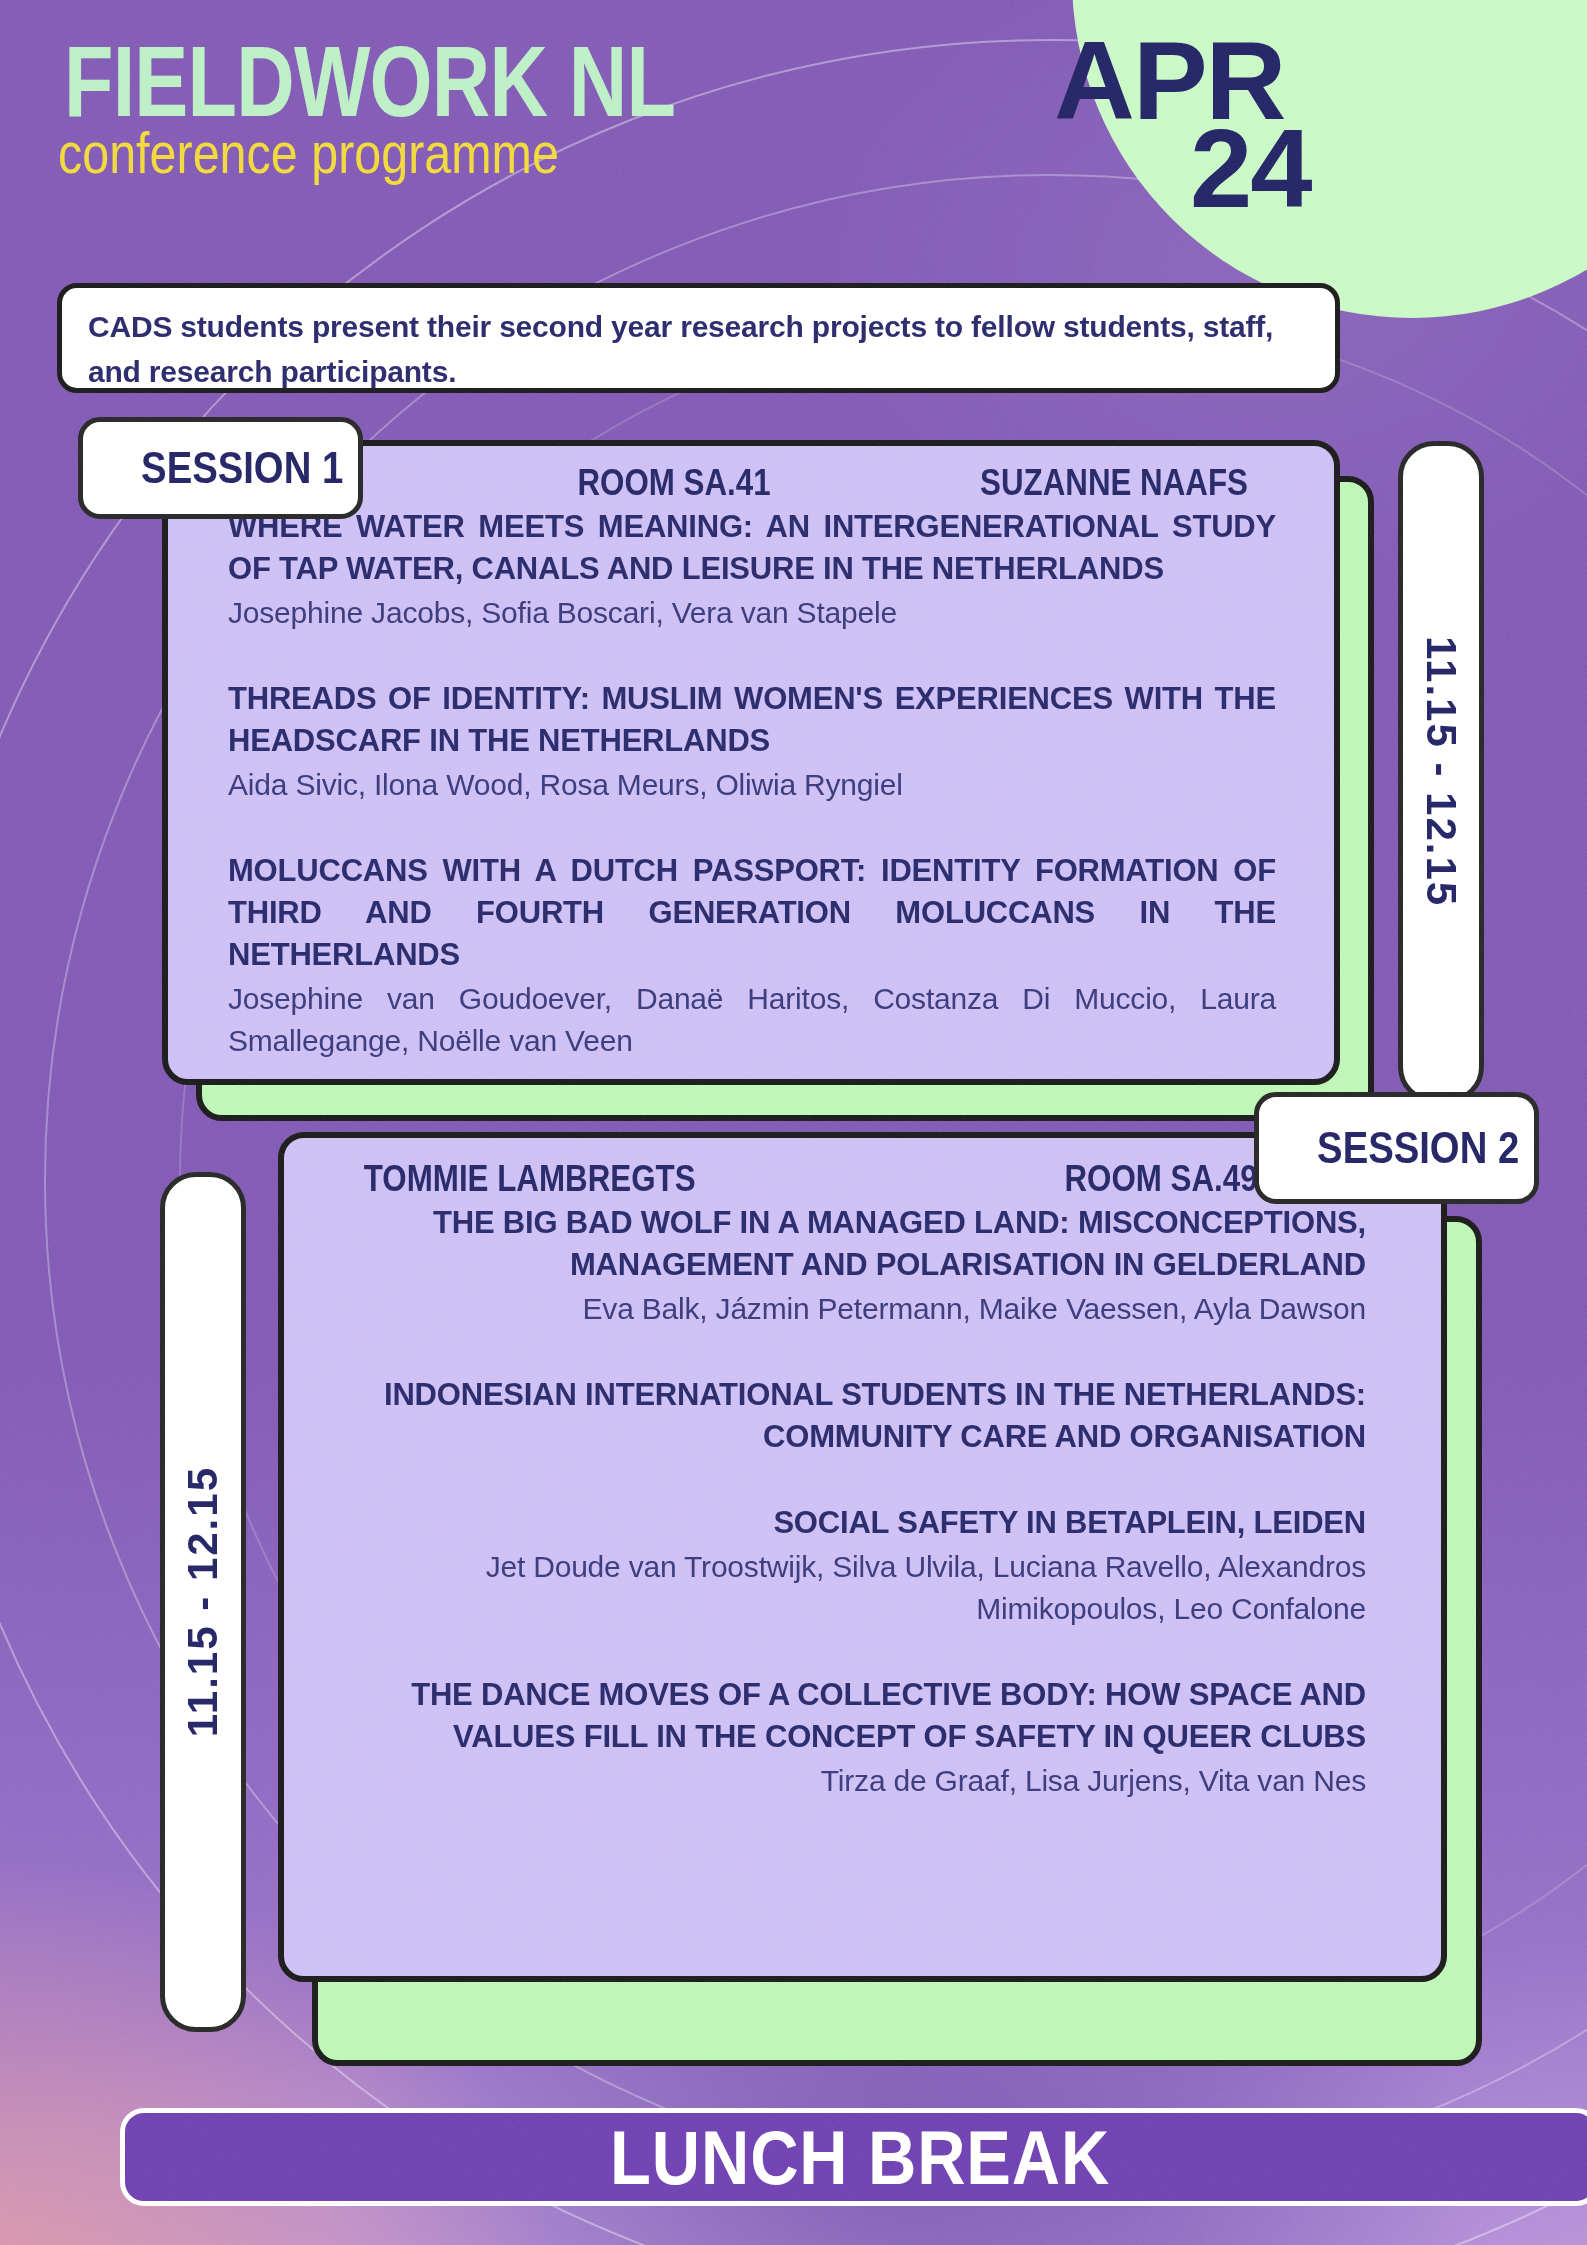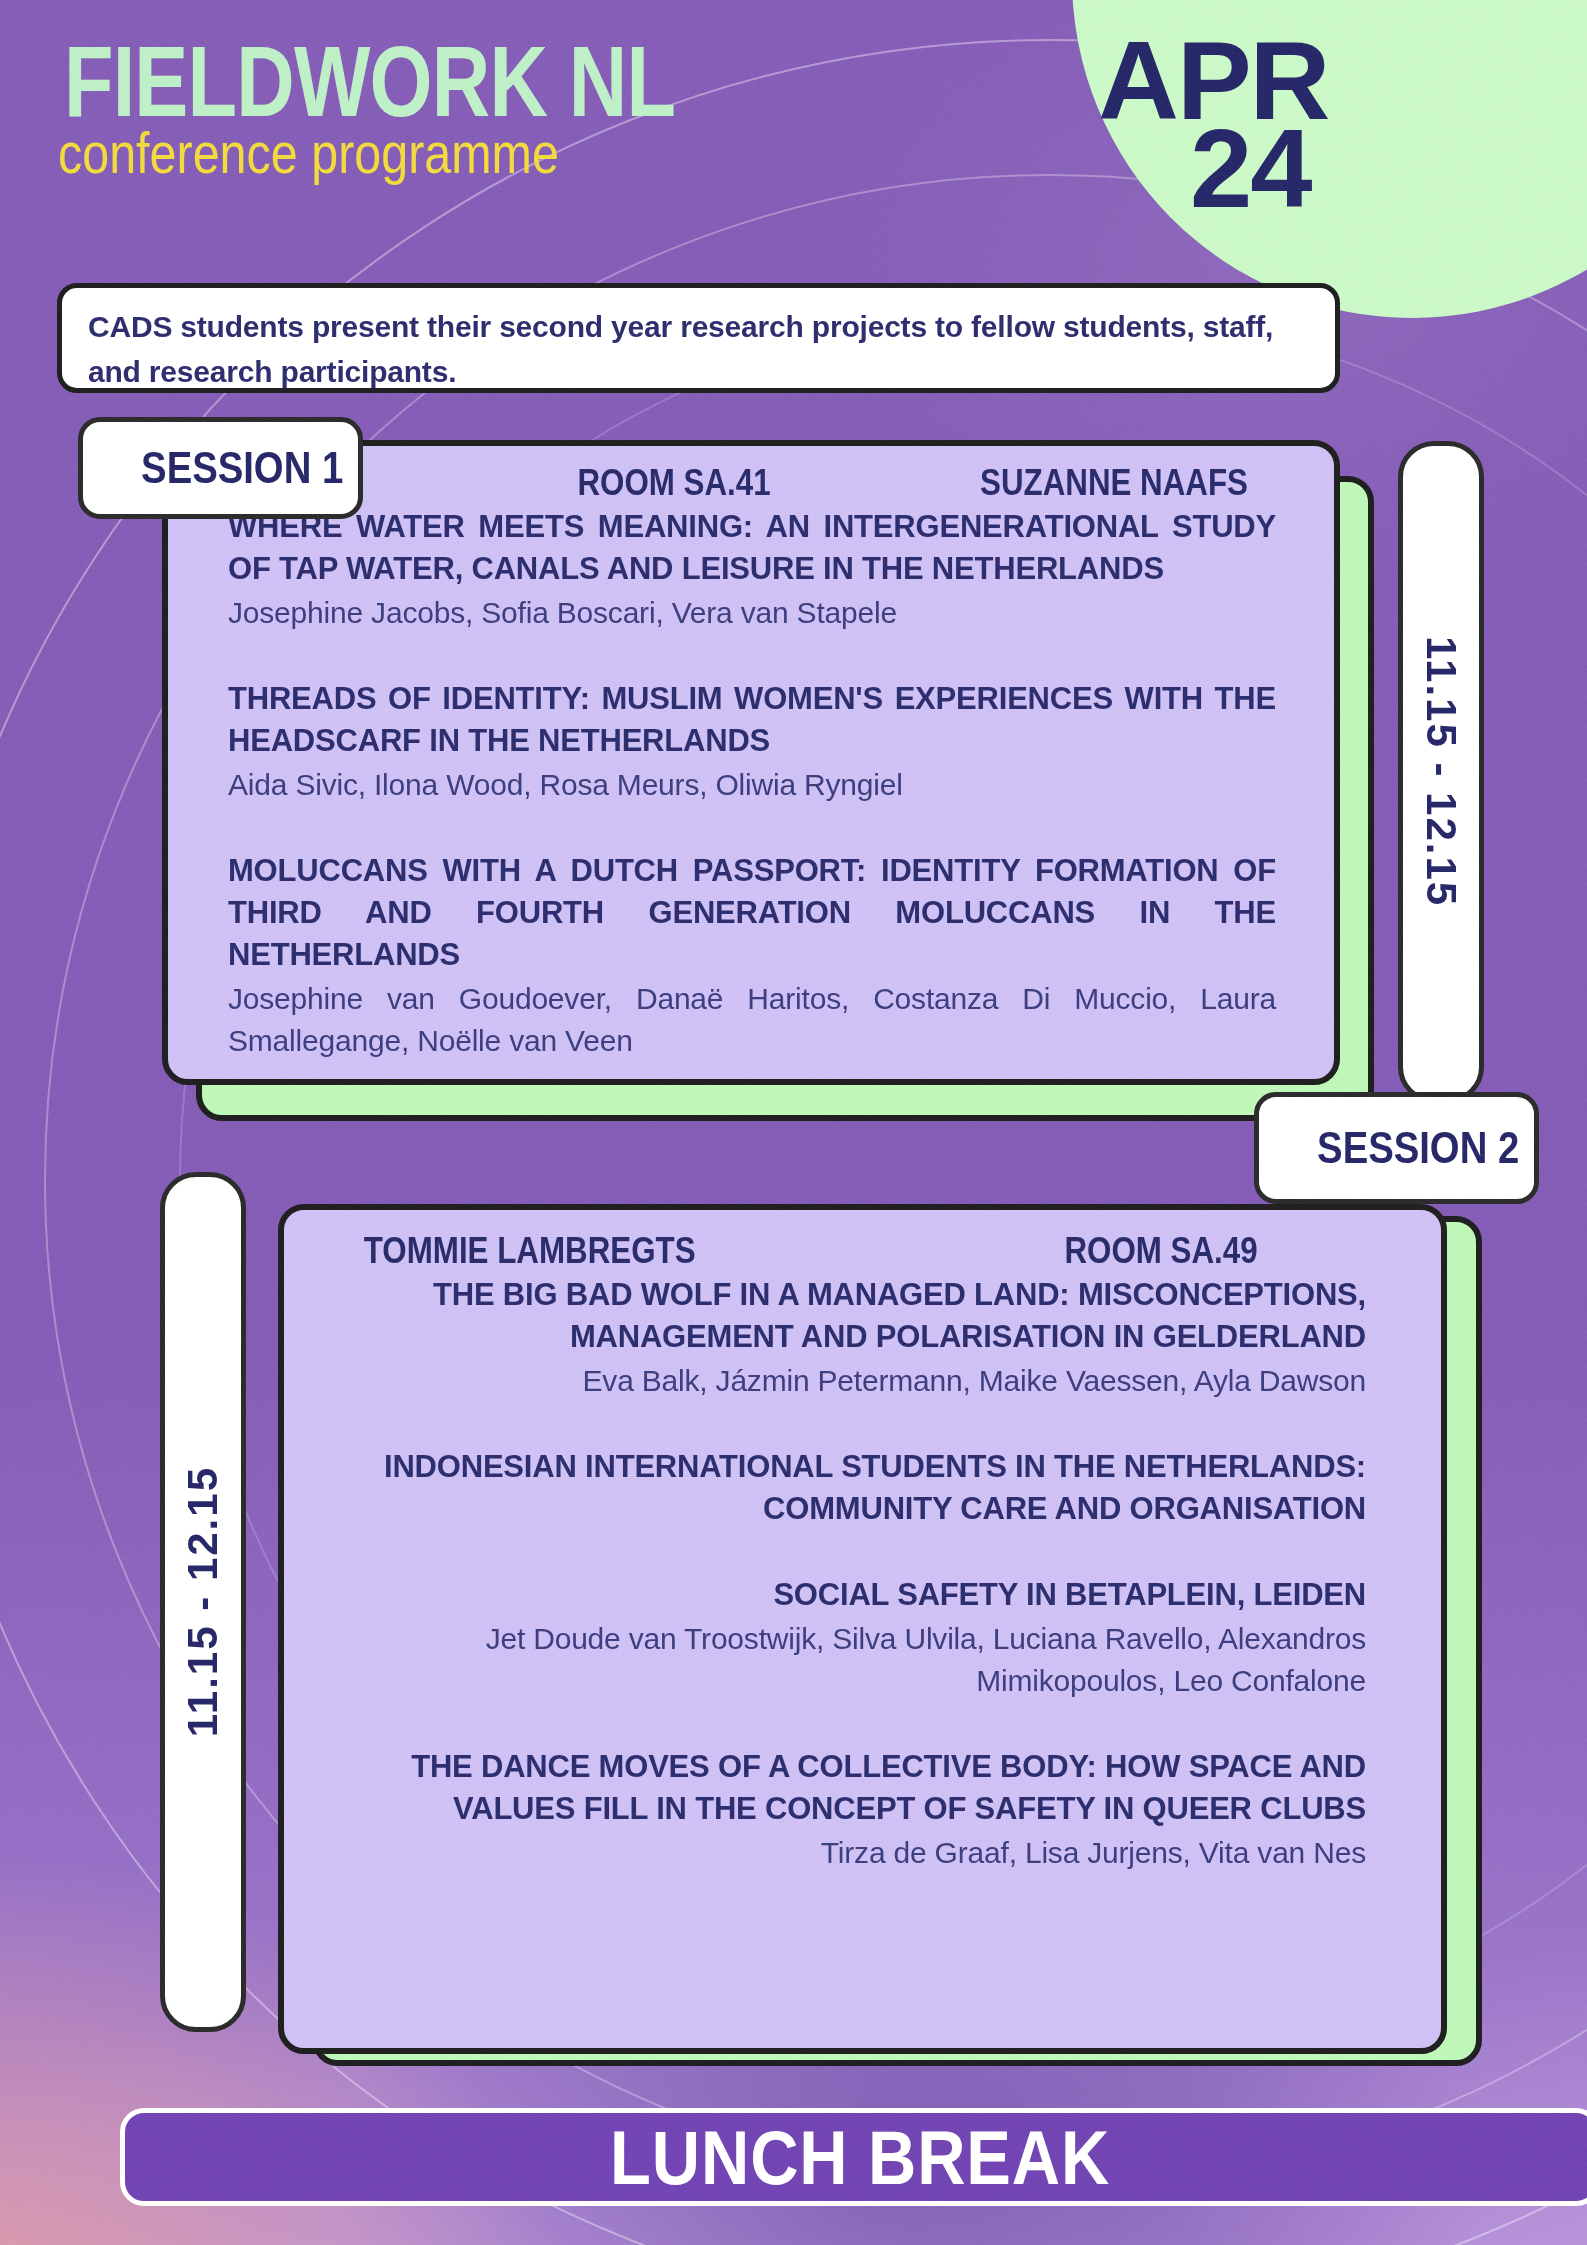--- a/index.html
+++ b/index.html
@@ -20,42 +20,42 @@
   .cond { display:inline-block; transform:scaleX(0.81); transform-origin:left center; white-space:nowrap; }
   .cond-c { display:inline-block; transform:scaleX(0.87); transform-origin:center center; white-space:nowrap; }
 
   
   .title { position:absolute; left:64px; top:26px; font-size:100px; font-weight:bold;
            color:#b9eec2; letter-spacing:-1px; line-height:1.1; }
   .subtitle { position:absolute; left:58px; top:122px; font-size:57px; font-weight:normal;
               color:#f1d72e; letter-spacing:0px; line-height:1.1; }
   .date-circle { position:absolute; left:1072px; top:-362px; width:680px; height:680px;
                  border-radius:50%; background:#c7f8c3; z-index:2; }
-  .date-month { position:absolute; left:1098px; top:16px; font-size:112px; font-weight:bold;
+  .date-month { position:absolute; left:1054px; top:16px; font-size:112px; font-weight:bold;
                 color:#15165c; z-index:3; letter-spacing:-2px; }
   .date-day { position:absolute; left:1190px; top:104px; font-size:112px; font-weight:bold;
               color:#15165c; z-index:3; letter-spacing:-2px; }
 
   .desc-box { position:absolute; left:57px; top:283px; width:1283px; height:110px;
               box-sizing:border-box; background:#ffffff; border:5px solid #0d0d0d;
               border-radius:20px; padding:16px 26px; z-index:4; }
   .desc-box p { margin:0; font-size:30px; font-weight:bold; color:#1c1c63;
                 line-height:45px; letter-spacing:-0.2px; }
 
   
   .card-shadow { position:absolute; background:#baf7b2; border:6px solid #0d0d0d;
                  border-radius:26px; box-sizing:border-box; z-index:5; }
   .card { position:absolute; background:#cbbcf4; border:6px solid #0d0d0d;
           border-radius:26px; box-sizing:border-box; z-index:6; overflow:hidden; }
 
   .s1-shadow { left:196px; top:476px; width:1178px; height:645px; }
   .s1-card   { left:162px; top:440px; width:1178px; height:645px; padding:16px 58px 8px 60px; }
 
   .s2-shadow { left:312px; top:1216px; width:1170px; height:850px; }
-  .s2-card   { left:278px; top:1204px; width:1169px; height:850px; padding:20px 75px 20px 75px; }
+  .s2-card   { left:278px; top:1132px; width:1169px; height:850px; padding:20px 75px 20px 75px; }
 
   .card-header { display:flex; align-items:baseline; font-size:36px; font-weight:bold;
                  color:#181a5e; height:44px; }
   .s1-card .card-header .room  { margin-left:32%; }
   .s1-card .card-header .chair { margin-left:auto; margin-right:8px; }
   .s2-card .card-header .chair { margin-left:-20px; }
   .s2-card .card-header .room  { margin-left:330px; }
 
   .talks { display:flex; flex-direction:column; gap:44px; }
   .talk-title { font-size:31px; font-weight:bold; color:#1b1c62; line-height:42px;

